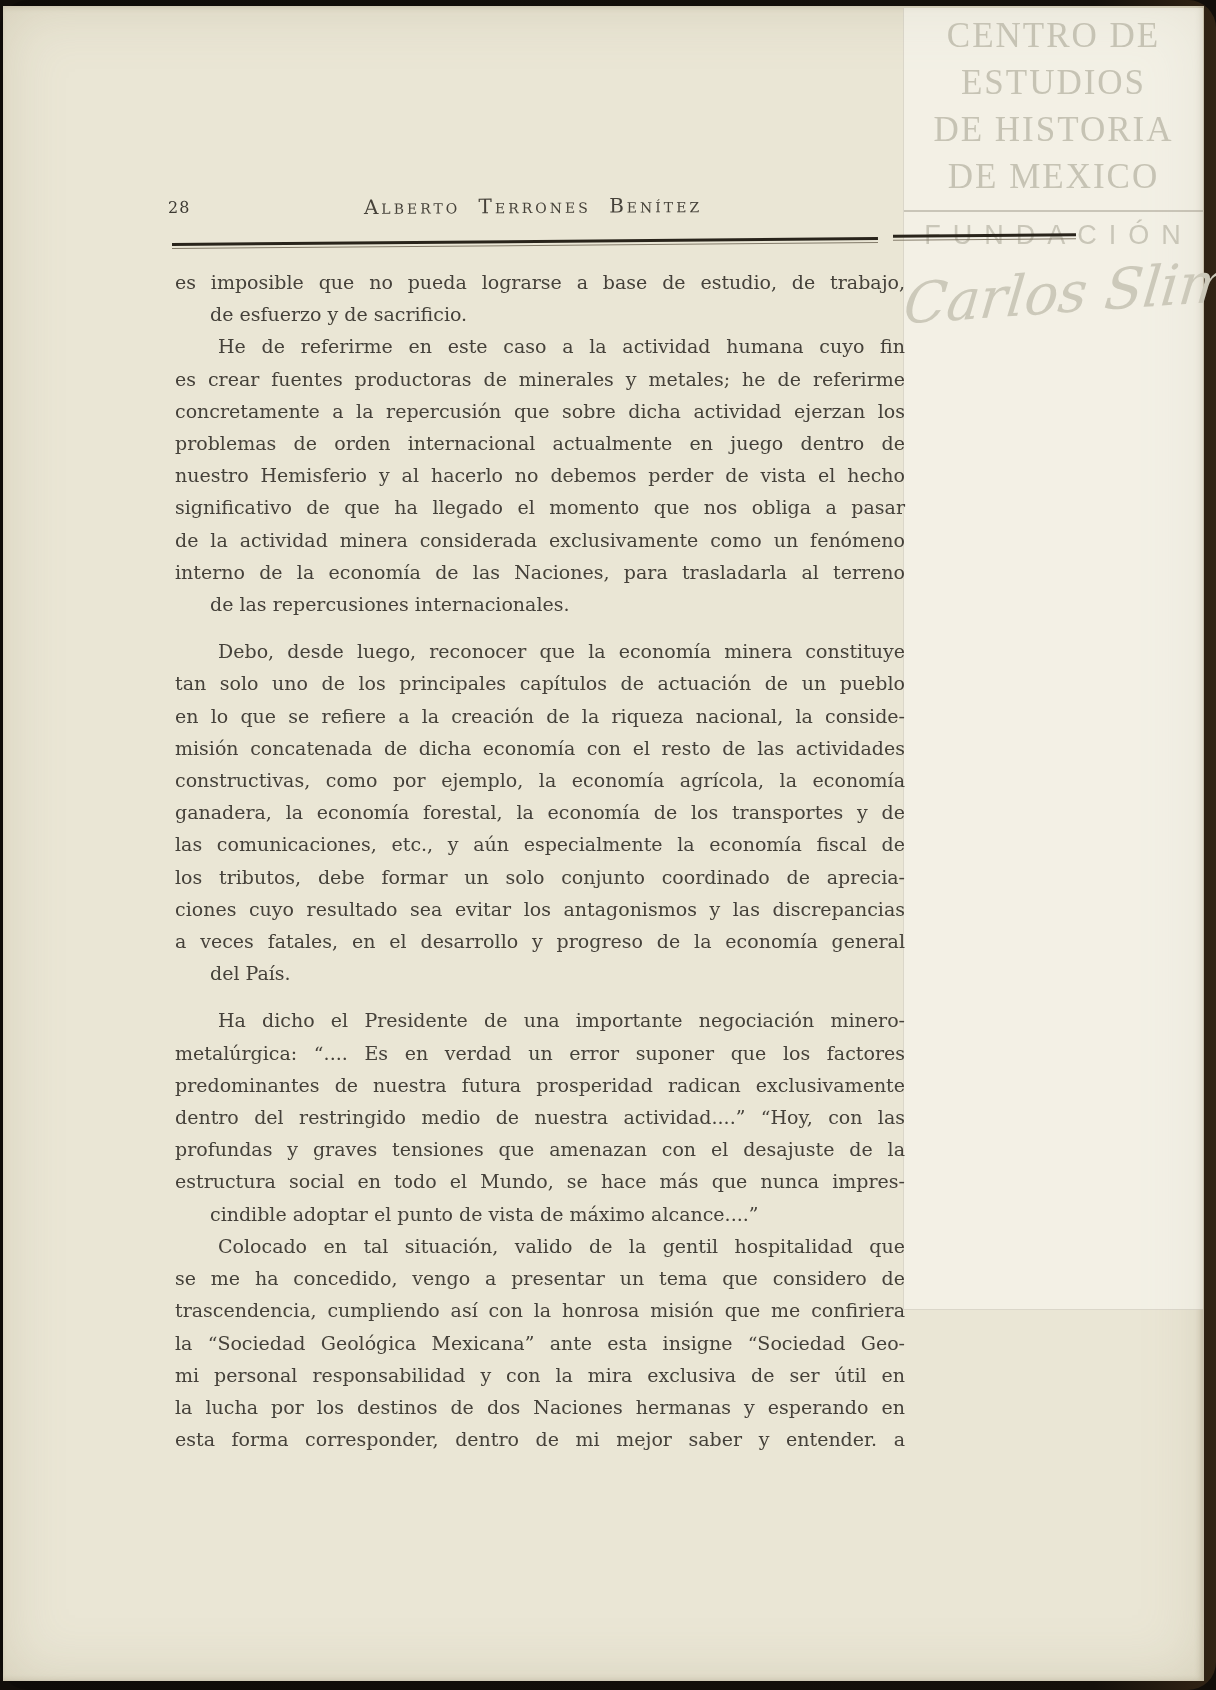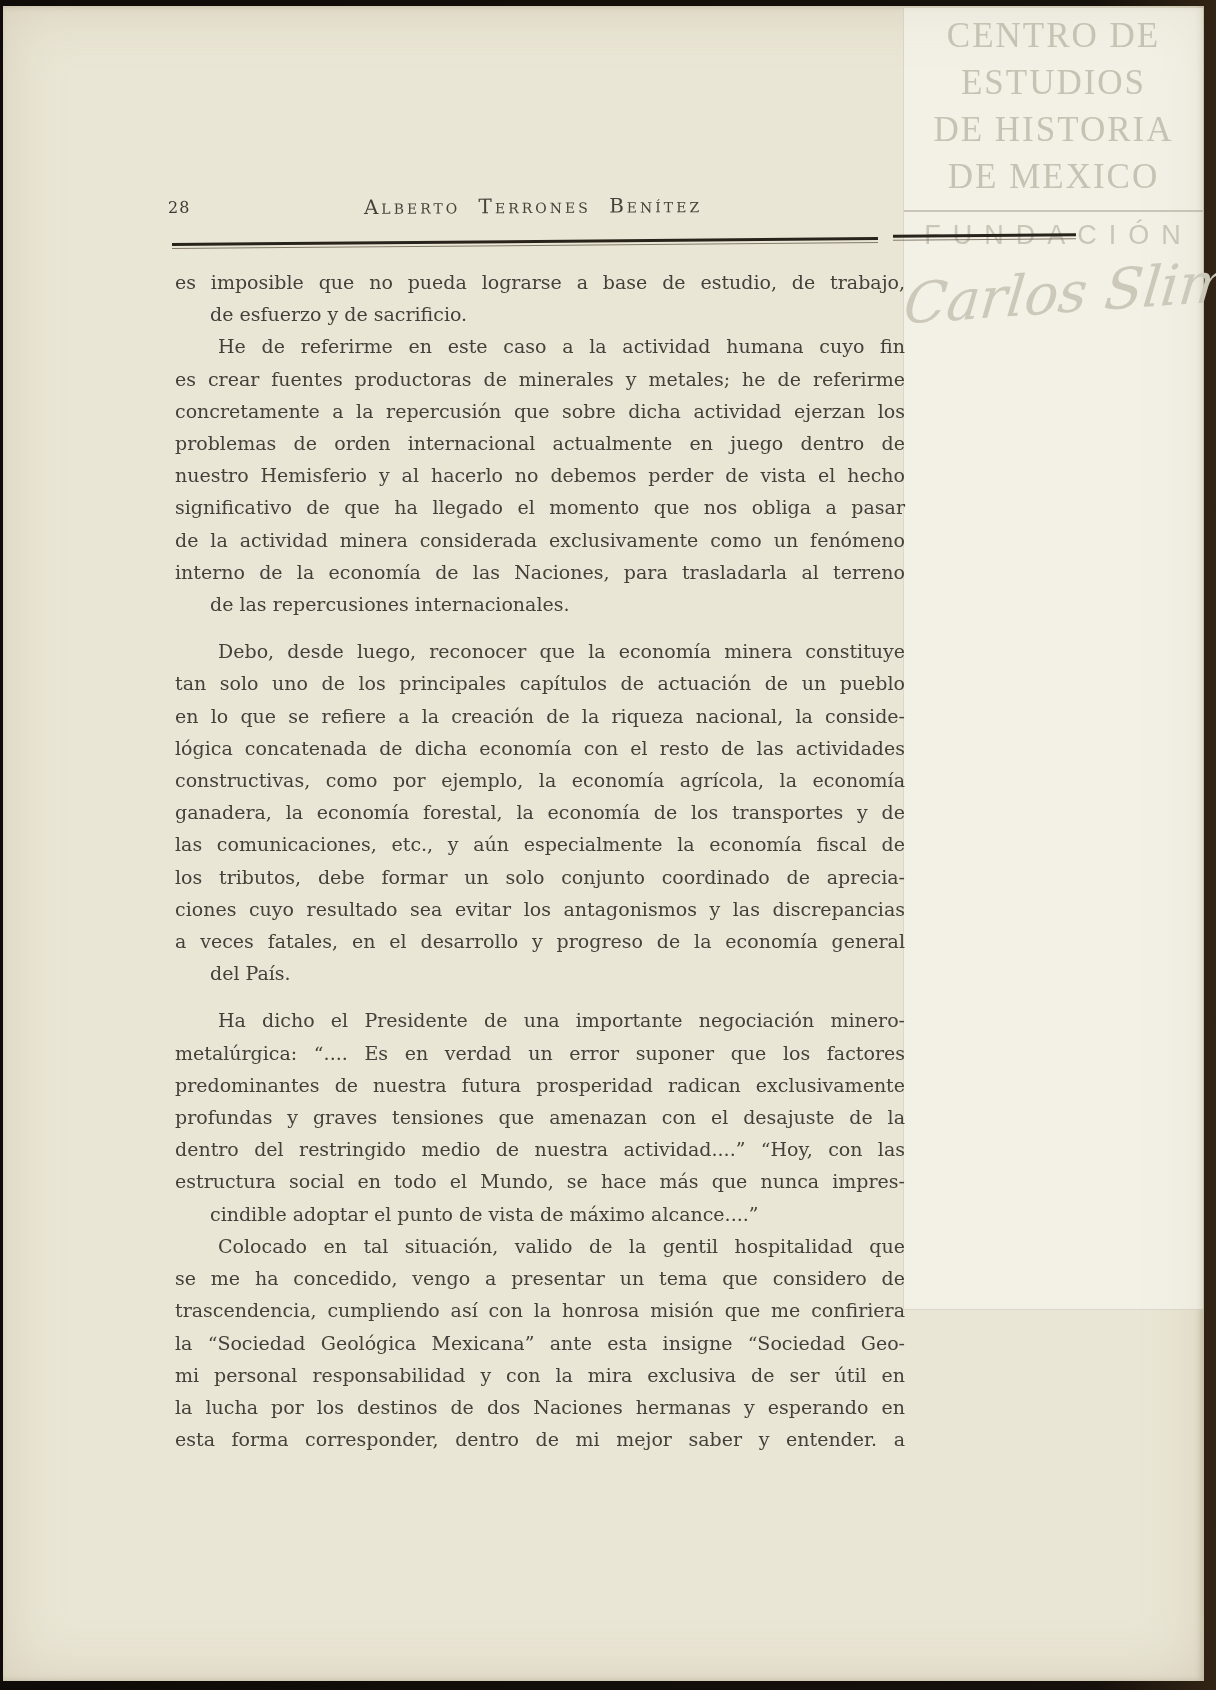--- a/index.html
+++ b/index.html
@@ -6,20 +6,21 @@
   body {
     width: 1216px; height: 1690px;
     position: relative;
     overflow: hidden;
     background: #120e0a;
     font-family: "DejaVu Serif", serif;
   }
   .scan-frame {
     position: absolute; inset: 0;
     background: linear-gradient(90deg, #0e0b08 0%, #15100b 90%, #322415 100%);
+    border-radius: 28px;
   }
   .paper {
     position: absolute;
     left: 3px; top: 6px; right: 12px; bottom: 9px;
     background: #eae6d5;
     box-shadow: inset 0 0 60px rgba(150,138,105,0.25), inset -3px 0 6px rgba(90,70,40,0.25);
   }
   
   .watermark-box {
     position: absolute;
@@ -148,35 +149,35 @@
           <div class="line">nuestro Hemisferio y al hacerlo no debemos perder de vista el hecho</div>
           <div class="line">significativo de que ha llegado el momento que nos obliga a pasar</div>
           <div class="line">de la actividad minera considerada exclusivamente como un fenómeno</div>
           <div class="line">interno de la economía de las Naciones, para trasladarla al terreno</div>
           <div class="line noJust">de las repercusiones internacionales.</div>
         </div>
         <div class="para gap">
           <div class="line indent">Debo, desde luego, reconocer que la economía minera constituye</div>
           <div class="line">tan solo uno de los principales capítulos de actuación de un pueblo</div>
           <div class="line">en lo que se refiere a la creación de la riqueza nacional, la conside-</div>
-          <div class="line">lógica concatenada de dicha economía con el resto de las actividades</div>
+          <div class="line">misión concatenada de dicha economía con el resto de las actividades</div>
           <div class="line">constructivas, como por ejemplo, la economía agrícola, la economía</div>
           <div class="line">ganadera, la economía forestal, la economía de los transportes y de</div>
           <div class="line">las comunicaciones, etc., y aún especialmente la economía fiscal de</div>
           <div class="line">los tributos, debe formar un solo conjunto coordinado de aprecia-</div>
           <div class="line">ciones cuyo resultado sea evitar los antagonismos y las discrepancias</div>
           <div class="line">a veces fatales, en el desarrollo y progreso de la economía general</div>
           <div class="line noJust">del País.</div>
         </div>
         <div class="para gap">
           <div class="line indent">Ha dicho el Presidente de una importante negociación minero-</div>
           <div class="line">metalúrgica: “.... Es en verdad un error suponer que los factores</div>
           <div class="line">predominantes de nuestra futura prosperidad radican exclusivamente</div>
+          <div class="line">dentro del restringido medio de nuestra actividad....” “Hoy, con las</div>
           <div class="line">profundas y graves tensiones que amenazan con el desajuste de la</div>
-          <div class="line">dentro del restringido medio de nuestra actividad....” “Hoy, con las</div>
           <div class="line">estructura social en todo el Mundo, se hace más que nunca impres-</div>
           <div class="line noJust">cindible adoptar el punto de vista de máximo alcance....”</div>
         </div>
         <div class="para">
           <div class="line indent">Colocado en tal situación, valido de la gentil hospitalidad que</div>
           <div class="line">se me ha concedido, vengo a presentar un tema que considero de</div>
           <div class="line">trascendencia, cumpliendo así con la honrosa misión que me confiriera</div>
           <div class="line">la “Sociedad Geológica Mexicana” ante esta insigne “Sociedad Geo-</div>
           <div class="line">mi personal responsabilidad y con la mira exclusiva de ser útil en</div>
           <div class="line">la lucha por los destinos de dos Naciones hermanas y esperando en</div>

